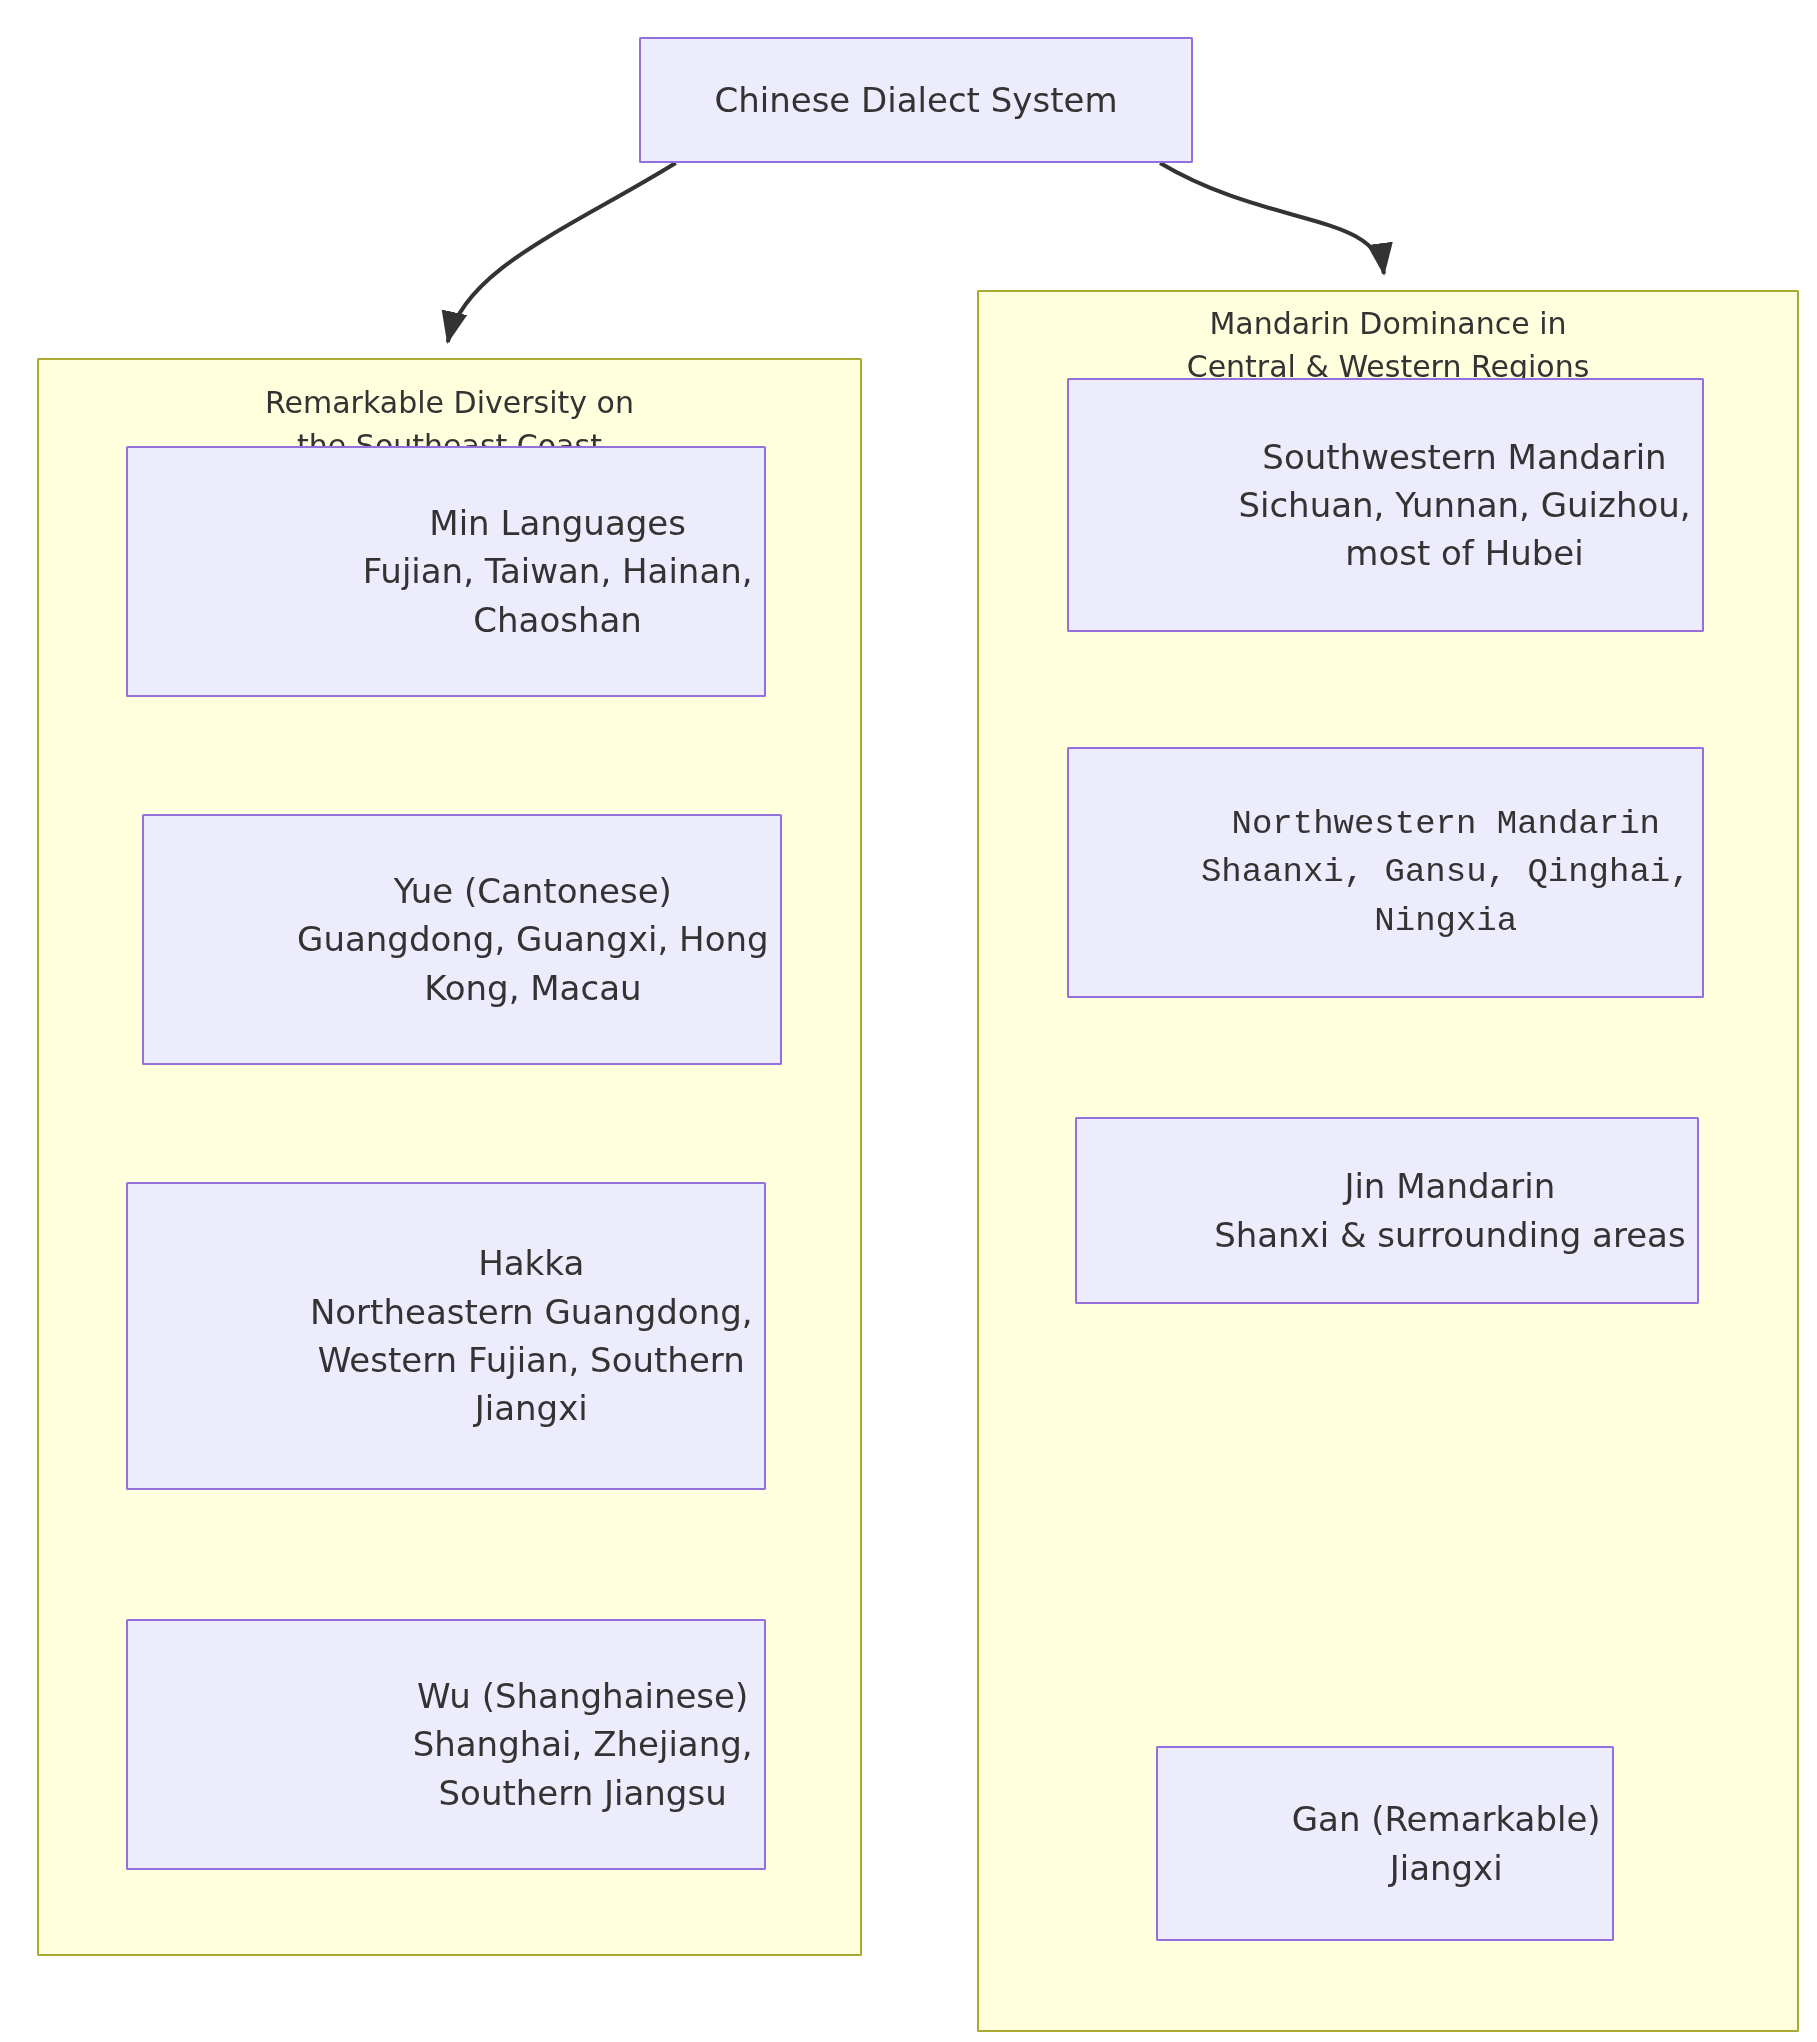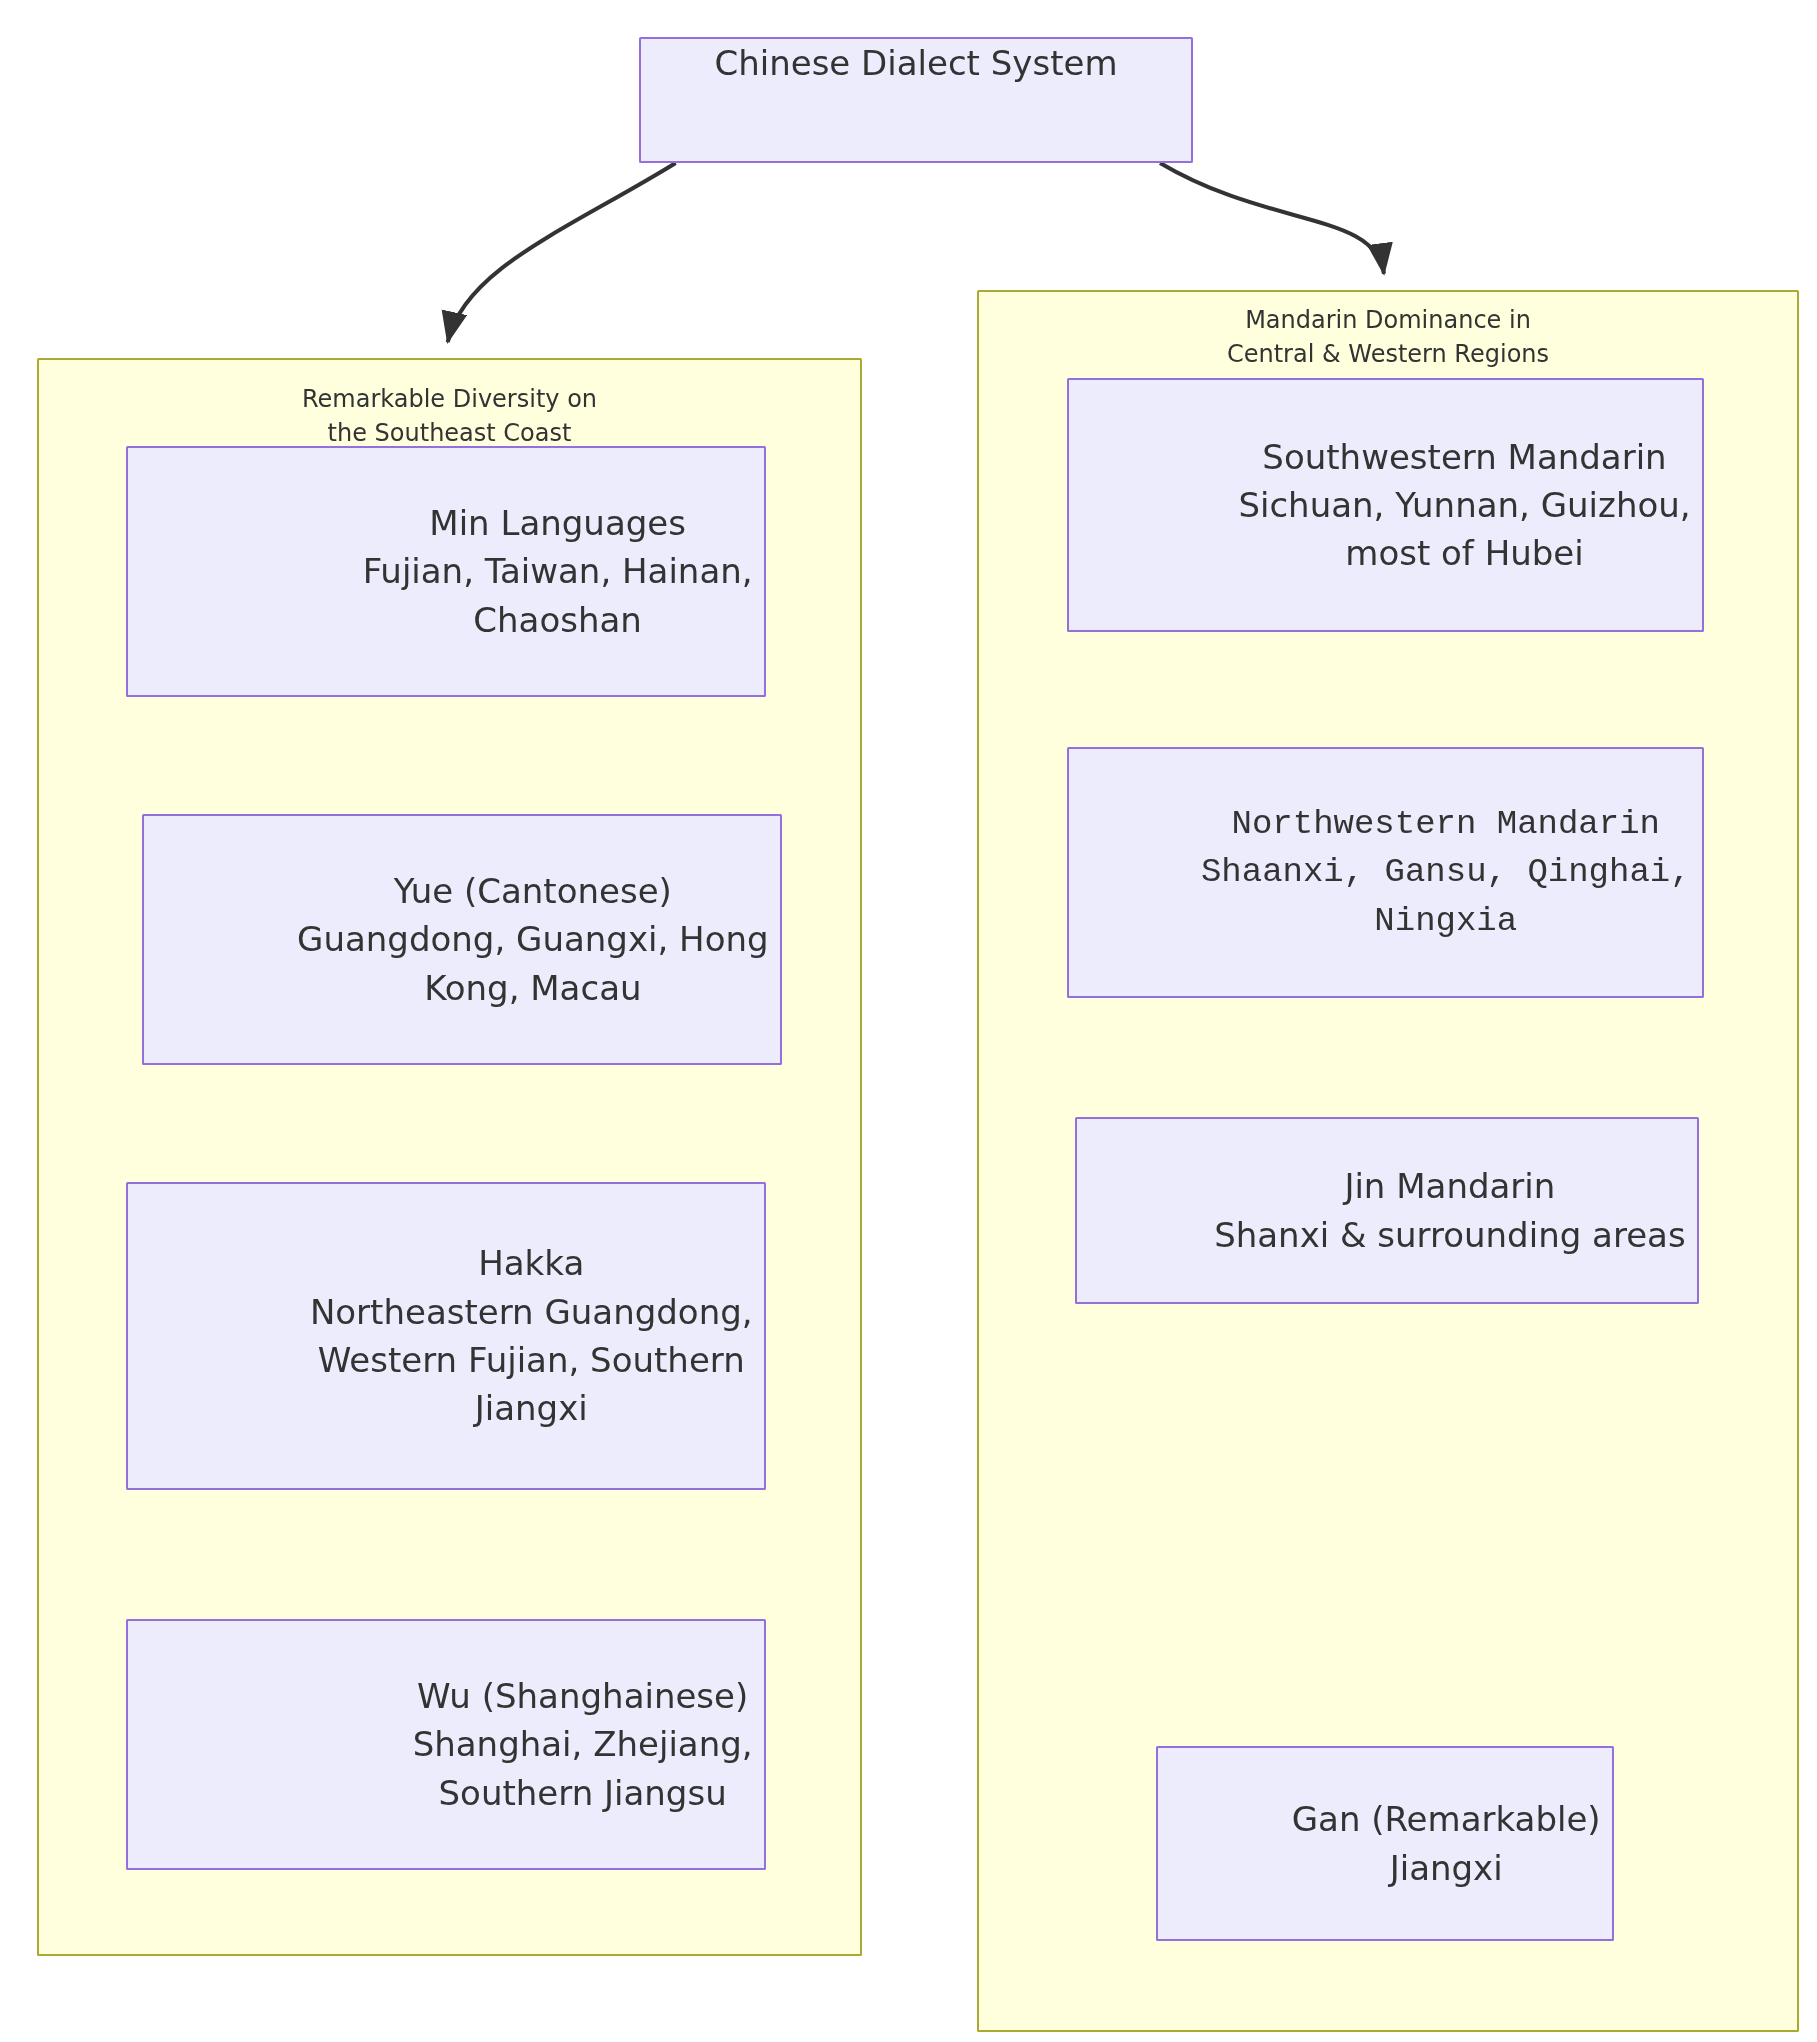--- a/index.html
+++ b/index.html
@@ -30,21 +30,21 @@
     background: #ffffde;
     border: 2.4px solid #aaaa33;
     box-sizing: border-box;
     border-radius: 1.6px;
   }
   .cluster-title {
     position: absolute;
     left: 0;
     right: 0;
     text-align: center;
-    font-size: 24px;
+    font-size: 30px;
     line-height: 1.42;
     color: #333333;
     white-space: pre-line;
   }
   .node {
     position: absolute;
     background: #ececfd;
     border: 2.4px solid #9370db;
     box-sizing: border-box;
     display: flex;
@@ -59,20 +59,21 @@
     color: #333333;
     white-space: pre-line;
     padding: 0 11.4px;
   }
   .root-node {
     position: absolute;
     background: #ececfd;
     border: 2.4px solid #9370db;
     box-sizing: border-box;
     display: flex;
+    align-items: center;
     justify-content: center;
     border-radius: 1.6px;
   }
 </style>
 </head>
 <body>
 
 <div id="canvas">
 
   <div class="cluster" style="left:37px; top:358px; width:825px; height:1598px;"></div>

